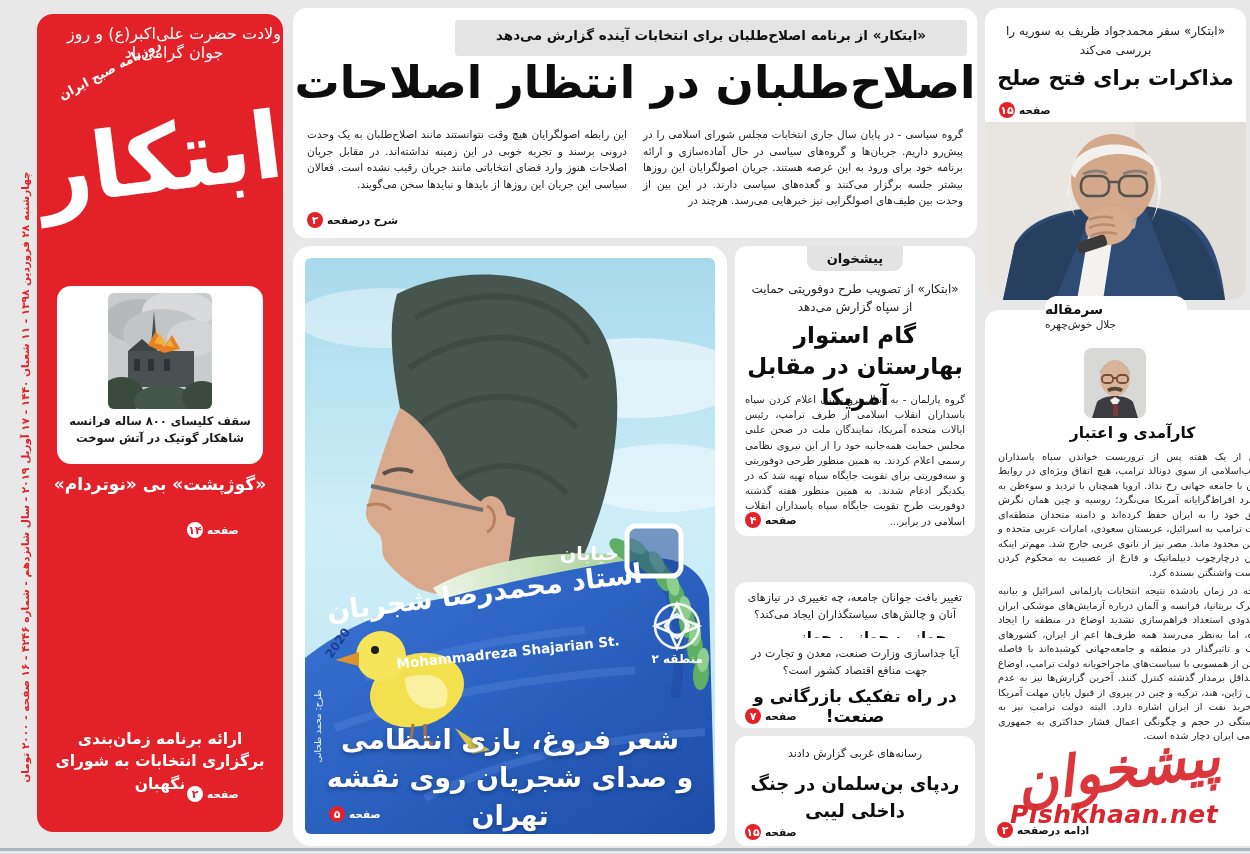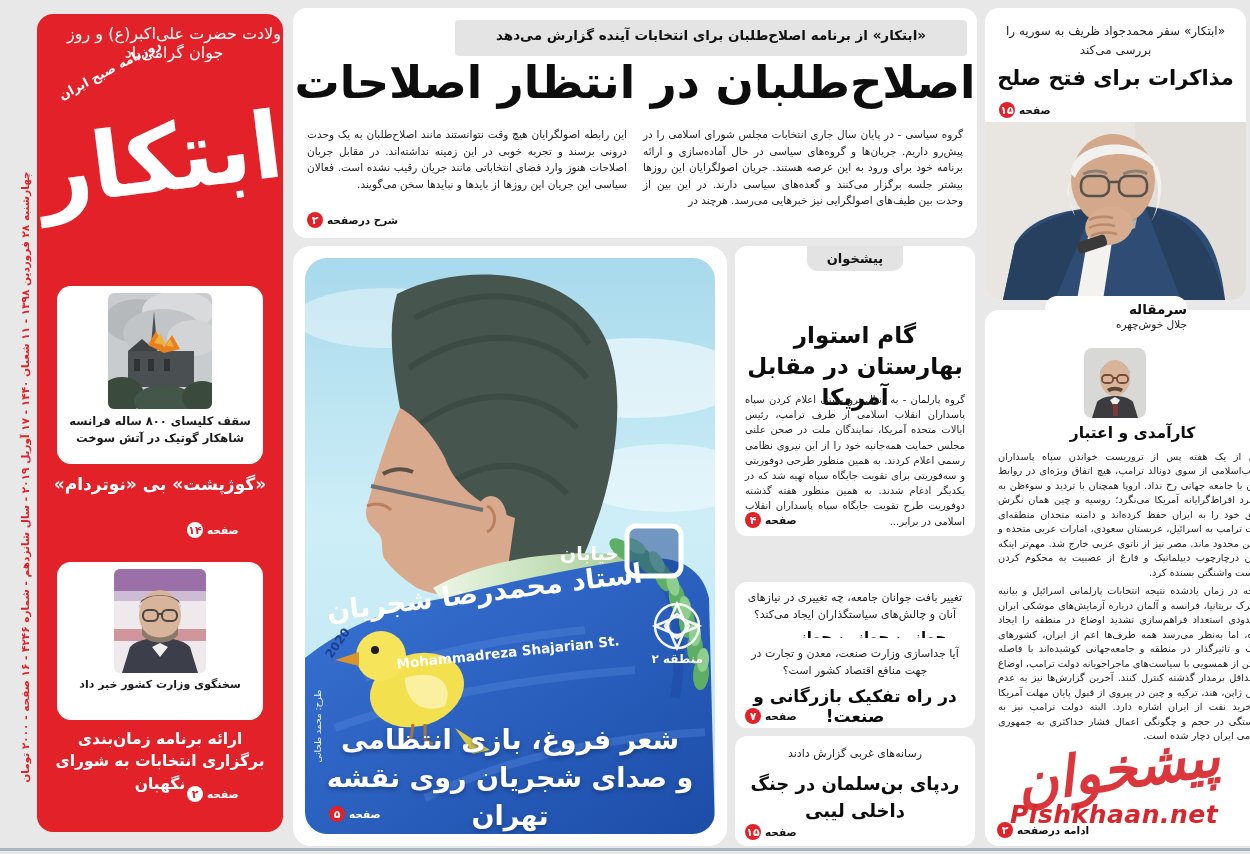--- a/index.html
+++ b/index.html
@@ -43,21 +43,21 @@
     border-radius:4px;text-align:center;line-height:30px;font-size:13.5px;font-weight:bold;color:#111;}
   .lead-headline{position:absolute;top:48px;left:0;right:0;text-align:center;color:#0d0d0d;
     font-size:45px;font-weight:bold;letter-spacing:-1px;}
   .lead-col{position:absolute;top:118px;width:320px;font-size:10.5px;line-height:1.58;
     color:#222;text-align:justify;}
   .lead-col.r{right:14px;}
   .lead-col.l{left:14px;}
 
   
   .poster-card{left:293px;top:246px;width:434px;height:600px;border-radius:18px;}
-  .illus{position:absolute;left:12px;top:12px;width:410px;height:576px;border-radius:22px;
+  .illus{position:absolute;left:12px;top:12px;width:410px;height:576px;border-radius:6px;
     overflow:hidden;background:linear-gradient(180deg,#a7d9ec 0%,#cdeef7 45%,#bfe6f2 100%);}
   .sign-word{position:absolute;top:284px;right:96px;color:#fff;font-size:19px;font-weight:bold;}
   .sign-name{position:absolute;top:318px;left:28px;width:310px;color:#fff;font-size:27px;
     font-weight:bold;text-align:center;transform:rotate(-7deg);white-space:nowrap;}
   .sign-latin{position:absolute;top:386px;left:58px;width:290px;color:#fff;font-size:13.5px;
     font-weight:bold;direction:ltr;text-align:center;transform:rotate(-6deg);}
   .sign-district{position:absolute;top:394px;right:12px;color:#fff;font-size:12px;font-weight:bold;}
   .sign-year{position:absolute;left:16px;top:378px;color:#1d3f8f;font-size:12px;font-weight:bold;
     transform:rotate(-55deg);direction:ltr;}
   .poster-strip{position:absolute;top:437px;left:36px;width:374px;height:21px;background:#e32128;
@@ -76,21 +76,21 @@
   .mid-body{position:absolute;left:10px;right:10px;font-size:10px;line-height:1.52;color:#222;
     text-align:justify;}
 
   
   .zarif-card{left:985px;top:8px;width:261px;height:292px;}
   .zarif-kicker{position:absolute;top:14px;left:14px;right:14px;text-align:center;font-size:12px;
     color:#222;line-height:1.55;}
   .zarif-headline{position:absolute;top:58px;left:0;right:0;text-align:center;font-size:21px;
     font-weight:bold;color:#0d0d0d;}
   .edit-tab{position:absolute;left:1045px;top:296px;width:142px;height:48px;background:#fff;
-    border-radius:12px;text-align:right;z-index:3;}
+    border-radius:12px;text-align:left;z-index:3;}
   .edit-tab .t1{font-size:13.5px;font-weight:bold;color:#111;margin-top:5px;}
   .edit-tab .t2{font-size:10.5px;color:#222;margin-top:1px;}
   .edit-card{left:985px;top:310px;width:295px;height:536px;}
   .author-ph{position:absolute;top:38px;left:99px;width:62px;height:70px;border-radius:8px;overflow:hidden;}
   .edit-title{position:absolute;top:114px;left:0;right:0;text-align:center;font-size:15.5px;
     font-weight:bold;color:#0d0d0d;}
   .edit-body{position:absolute;top:140px;left:13px;right:13px;font-size:9.8px;line-height:1.48;
     color:#222;text-align:justify;}
   .edit-body p{margin:0 0 4px;}
 
@@ -137,37 +137,20 @@
         <ellipse cx="94" cy="104" rx="20" ry="16" fill="#3a4a3c"></ellipse>
       </svg>
       <div class="side-cap">سقف کلیسای ۸۰۰ ساله فرانسه شاهکار گوتیک در آتش سوخت</div>
     </div>
     <div class="side-headline" style="top:458px;font-size:17px;">«گوژپشت» بی «نوتردام»</div>
     <div class="pb pb-light" style="left:150px;top:508px;">
       <span class="lbl">صفحه</span>
       <span class="num">۱۴</span>
     </div>
 
-    <div class="side-box" style="top:548px;height:158px;">
-      <svg class="ph" width="92" height="104" viewBox="0 0 92 104">
-        <rect width="92" height="104" fill="#efe9ee"></rect>
-        <rect y="0" width="92" height="22" fill="#9b6fa8"></rect>
-        <rect y="22" width="92" height="10" fill="#cdbcd4"></rect>
-        <rect y="60" width="92" height="12" fill="#b8505a" opacity=".55"></rect>
-        <path d="M8,104 L16,78 C26,66 66,66 76,78 L84,104 Z" fill="#3c3f4a"></path>
-        <polygon points="38,78 46,88 54,78 46,74" fill="#f2f0ec"></polygon>
-        <ellipse cx="46" cy="46" rx="21" ry="25" fill="#d7b49a"></ellipse>
-        <path d="M25,40 C25,22 67,22 67,40 L65,32 C56,24 36,24 27,32 Z" fill="#55504a"></path>
-        <path d="M28,58 C34,72 58,72 64,58 L64,66 C56,76 36,76 28,66 Z" fill="#8a7a6a"></path>
-        <rect x="29" y="41" width="15" height="11" rx="5" fill="none" stroke="#4a443e" stroke-width="2"></rect>
-        <rect x="48" y="41" width="15" height="11" rx="5" fill="none" stroke="#4a443e" stroke-width="2"></rect>
-        <line x1="44" y1="45" x2="48" y2="45" stroke="#4a443e" stroke-width="2"></line>
-      </svg>
-      <div class="side-cap" style="font-size:11px;">سخنگوی وزارت کشور خبر داد</div>
-    </div>
     <div class="side-headline" style="top:714px;font-size:15.5px;">ارائه برنامه زمان‌بندی برگزاری انتخابات به شورای نگهبان</div>
     <div class="pb pb-light" style="left:150px;top:772px;">
       <span class="lbl">صفحه</span>
       <span class="num">۲</span>
     </div>
   </aside>
 
   <section class="card lead-card">
     <div class="lead-kicker">«ابتکار» از برنامه اصلاح‌طلبان برای انتخابات آینده گزارش می‌دهد</div>
     <h1 class="lead-headline" style="margin:0;">اصلاح‌طلبان در انتظار اصلاحات</h1>
@@ -268,20 +251,21 @@
       </div>
       <div class="pb" style="left:24px;top:548px;">
         <span class="lbl" style="color:#fff;">صفحه</span>
         <span class="num" style="background:#e32128;color:#fff;">۵</span>
       </div>
     </div>
   </section>
 
   <section class="card mid-card" style="top:246px;height:290px;">
     <div class="mid-tab">پیشخوان</div>
+    <div class="kicker" style="top:34px;font-size:12px;">«ابتکار» از تصویب طرح دوفوریتی حمایت از سپاه گزارش می‌دهد</div>
     <div class="mid-headline" style="top:74px;font-size:23px;line-height:1.35;">گام استوار بهارستان در مقابل آمریکا</div>
     <div class="mid-body" style="top:146px;">گروه پارلمان - به دنبال تروریستی اعلام کردن سپاه پاسداران انقلاب اسلامی از طرف ترامپ، رئیس ایالات متحده آمریکا، نمایندگان ملت در صحن علنی مجلس حمایت همه‌جانبه خود را از این نیروی نظامی رسمی اعلام کردند. به همین منظور طرحی دوفوریتی و سه‌فوریتی برای تقویت جایگاه سپاه تهیه شد که در یکدیگر ادغام شدند. به همین منظور هفته گذشته دوفوریت طرح تقویت جایگاه سپاه پاسداران انقلاب اسلامی در برابر...</div>
     <div class="pb pb-dark" style="left:10px;top:266px;">
       <span class="lbl">صفحه</span>
       <span class="num">۴</span>
     </div>
   </section>
 
   <section class="card mid-card" style="top:544px;height:86px;margin-top:38px;">
     <div class="kicker" style="top:8px;font-size:11px;">تغییر بافت جوانان جامعه، چه تغییری در نیازهای آنان و چالش‌های سیاستگذاران ایجاد می‌کند؟</div>

